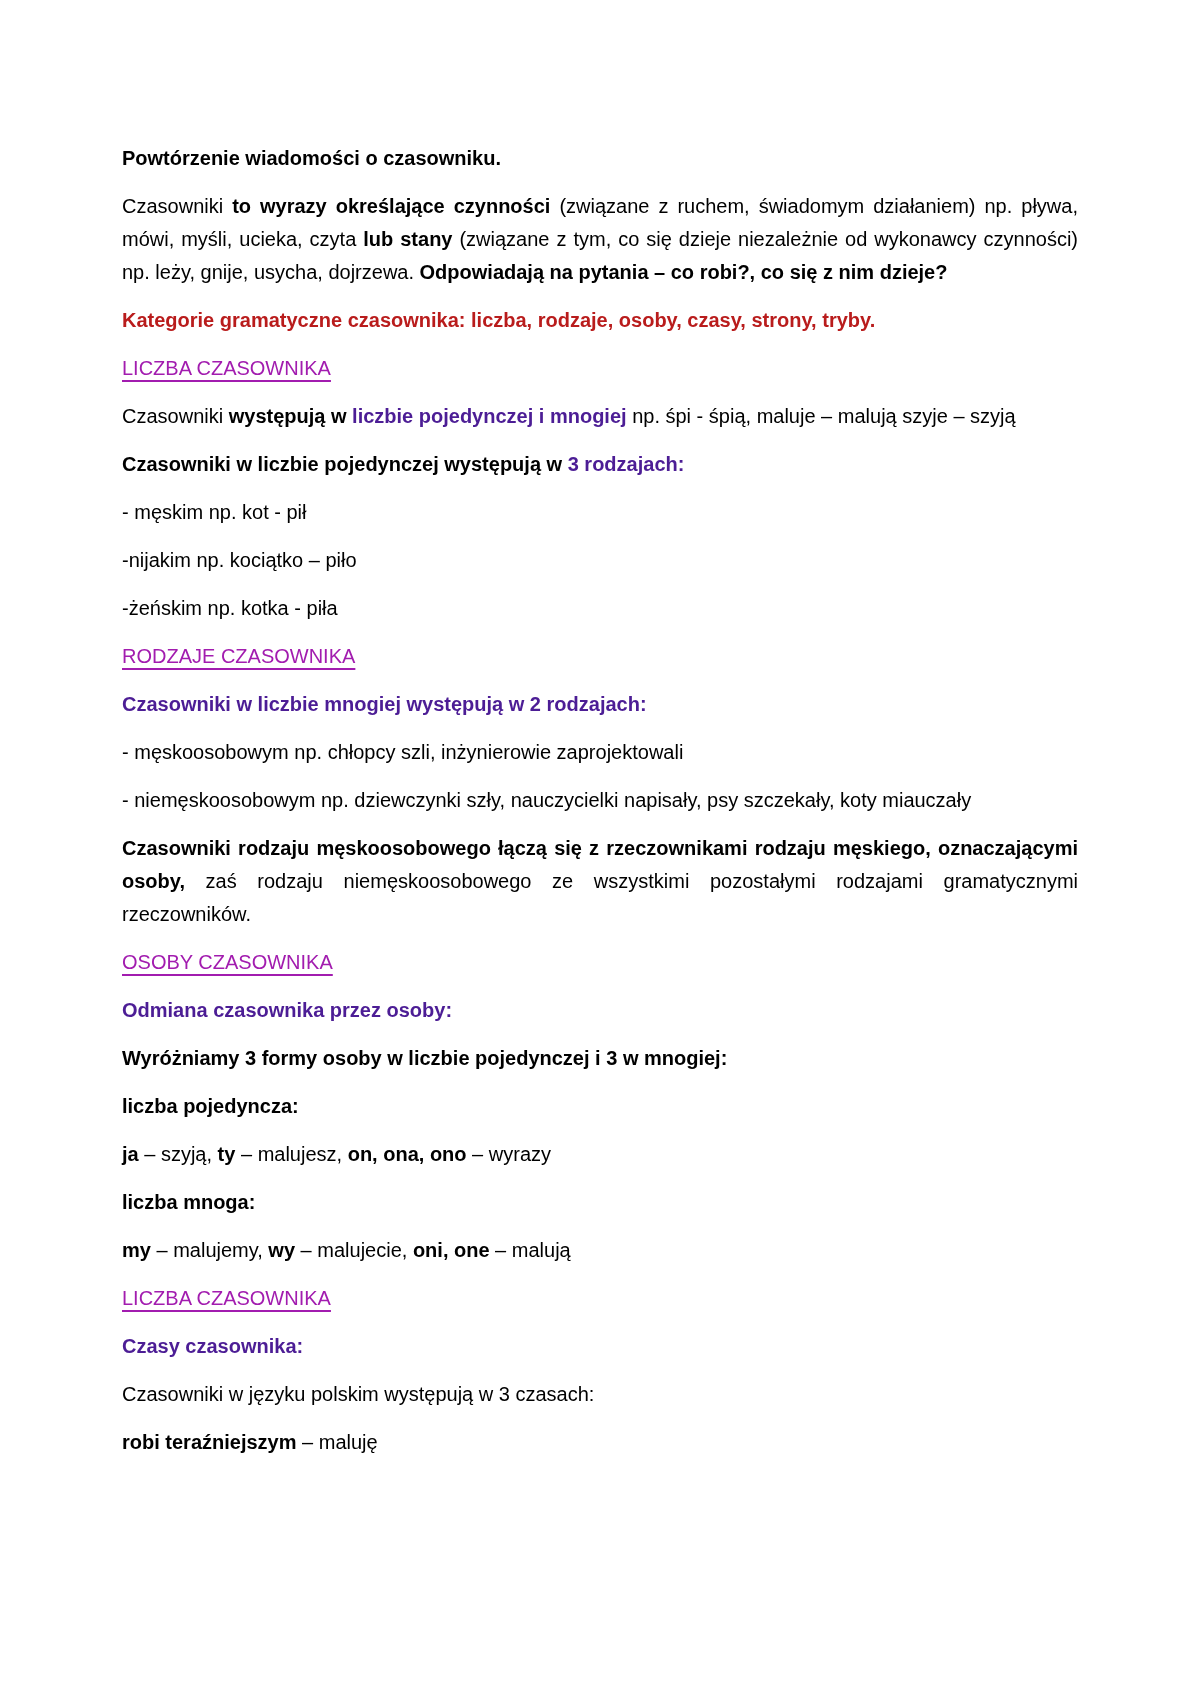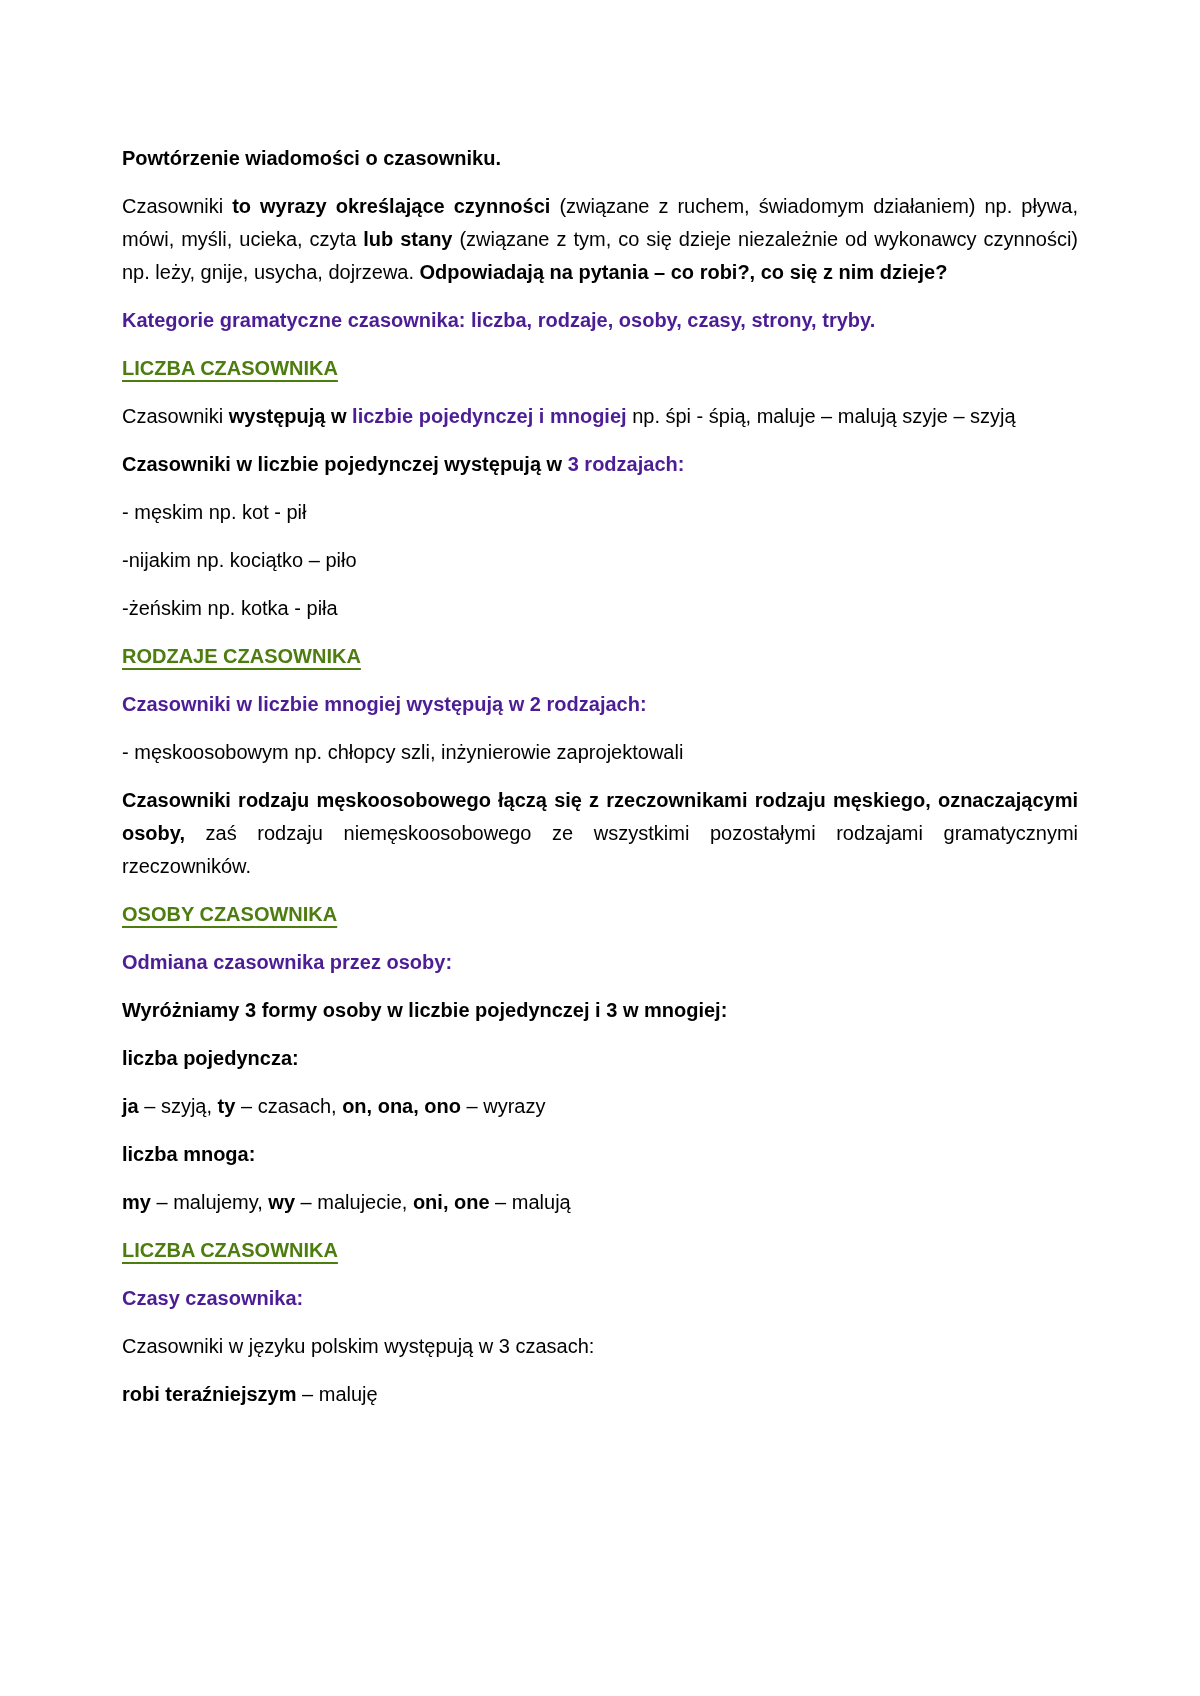--- a/index.html
+++ b/index.html
@@ -19,25 +19,25 @@
     font-size: 20px;
     line-height: 33px;
     color: #000000;
     -webkit-font-smoothing: antialiased;
   }
   .page p {
     margin: 0 0 15px 0;
   }
   .b    { font-weight: bold; }
   .red  { color: #4c1d95; }
-  .blue { color: #4c1d95; }
+  .blue { color: #b91c1c; }
   .just { text-align: justify; }
   .head {
-    font-weight: bold;
-    color: #4d7c0f;
+    font-weight: normal;
+    color: #a21caf;
     text-decoration: underline;
     text-decoration-thickness: 2px;
     text-underline-offset: 5px;
   }
 </style>
 </head>
 <body>
 
 <div class="page">
 
@@ -58,32 +58,33 @@
   <p>-nijakim  np. kociątko – piło</p>
 
   <p>-żeńskim np. kotka - piła</p>
 
   <p class="head">RODZAJE CZASOWNIKA</p>
 
   <p class="b red">Czasowniki w liczbie mnogiej występują w 2 rodzajach:</p>
 
   <p>- męskoosobowym np. chłopcy szli, inżynierowie zaprojektowali</p>
 
+  <p>- niemęskoosobowym np. dziewczynki szły, nauczycielki napisały, psy szczekały, koty miauczały</p>
 
   <p class="just"><span class="b">Czasowniki rodzaju męskoosobowego łączą się z rzeczownikami rodzaju męskiego, oznaczającymi osoby, </span><span>zaś rodzaju niemęskoosobowego ze wszystkimi pozostałymi rodzajami gramatycznymi rzeczowników.</span></p>
 
   <p class="head">OSOBY CZASOWNIKA</p>
 
   <p class="b red">Odmiana czasownika przez osoby:</p>
 
   <p class="b">Wyróżniamy 3 formy osoby w liczbie pojedynczej i 3 w mnogiej:</p>
 
   <p class="b">liczba pojedyncza:</p>
 
-  <p><span class="b">ja </span><span>– szyją, </span><span class="b">ty </span><span>– czasach, </span><span class="b">on, ona, ono </span><span>– wyrazy</span></p>
+  <p><span class="b">ja </span><span>– szyją, </span><span class="b">ty </span><span>– malujesz, </span><span class="b">on, ona, ono </span><span>– wyrazy</span></p>
 
   <p class="b">liczba mnoga:</p>
 
   <p><span class="b">my </span><span>– malujemy, </span><span class="b">wy </span><span>– malujecie, </span><span class="b">oni, one </span><span>– malują</span></p>
 
   <p class="head">LICZBA CZASOWNIKA</p>
 
   <p class="b red">Czasy czasownika:</p>
 
   <p>Czasowniki w języku polskim występują w 3 czasach:</p>

